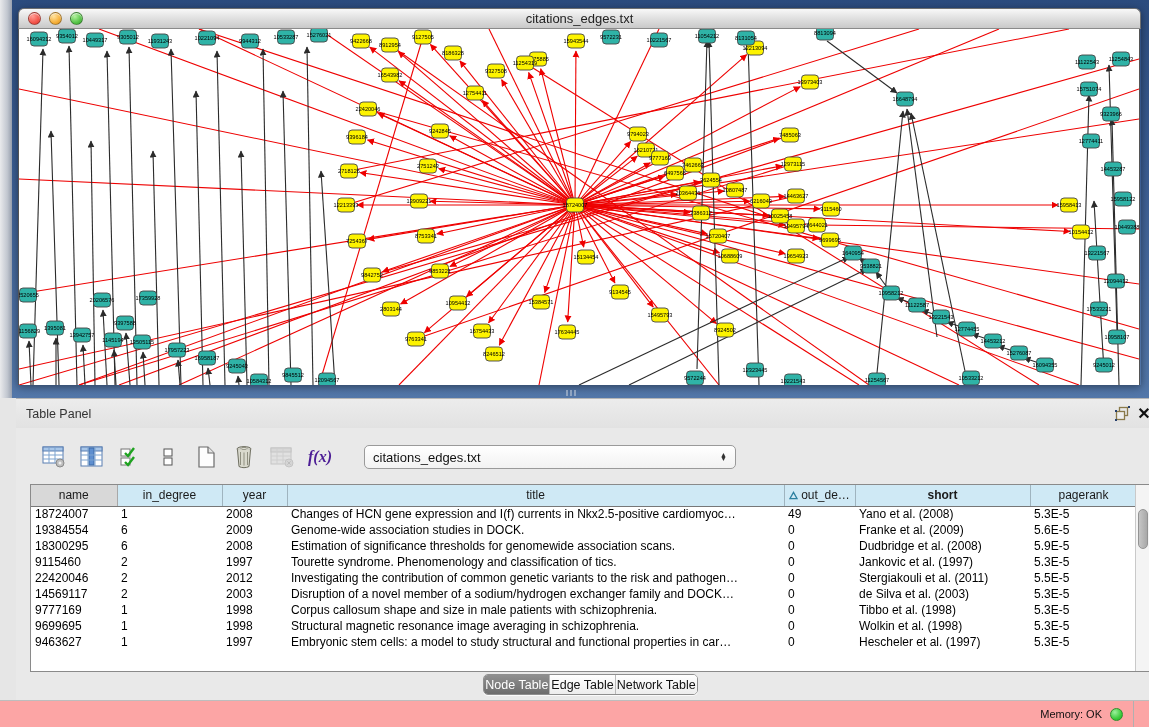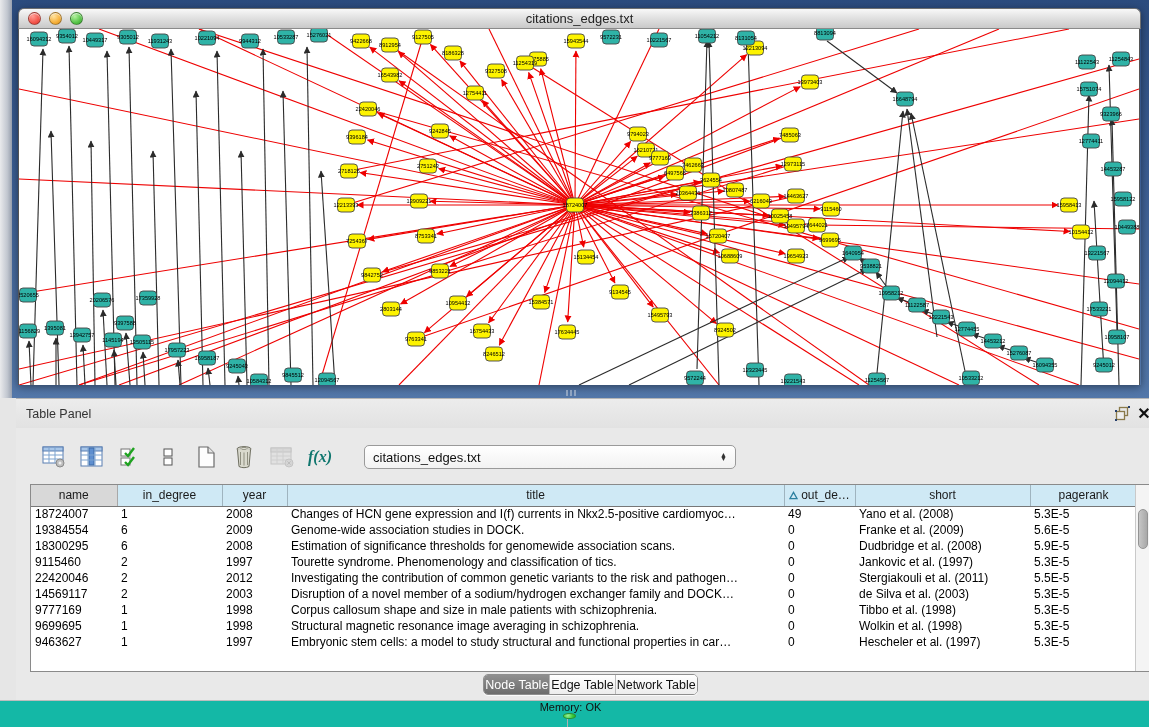--- a/index.html
+++ b/index.html
@@ -38,21 +38,21 @@
   .panel-title { font-size:12.5px; color:#333; }
   .panel-header .spacer { flex:1; }
   .ph-btn { width:22px; height:20px; display:flex; align-items:center; justify-content:center; cursor:pointer; }
   .close-x { font-size:16px; font-weight:bold; color:#111; line-height:1; }
 
   .toolbar { position:absolute; left:22px; top:40px; height:36px; display:flex; align-items:center; }
   .tb-btn { width:32px; height:30px; display:flex; align-items:center; justify-content:center;
     margin-right:6px; border-radius:4px; }
   .tb-btn.disabled { opacity:.45; }
   .fx { font-family:"Liberation Serif", serif; font-style:italic; font-weight:bold;
-    font-size:16px; color:#0f766e; }
+    font-size:16px; color:#4c1d95; }
   .combo { margin-left:22px; width:372px; height:24px; border:1px solid #9a9a9a; border-radius:5px;
     background:linear-gradient(180deg,#ffffff,#f2f2f2); display:flex; align-items:center;
     padding:0 8px; font-size:13px; color:#111; }
   .combo .cv { flex:1; }
   .updown { display:flex; flex-direction:column; align-items:center; line-height:4px; font-size:7px; color:#333; }
 
   .tablebox { position:absolute; left:14px; top:85px; width:1121px; height:188px;
     background:#fff; border:1px solid #8a8a8a; overflow:hidden; }
   table.grid { border-collapse:collapse; table-layout:fixed; width:1106px; font-size:12px; }
   .grid th { height:21px; font-weight:normal; color:#1a1a1a; text-align:center;
@@ -69,21 +69,21 @@
   .tabs-row { position:absolute; left:0; top:275px; width:1149px; display:flex; justify-content:center; }
   .seg { display:flex; border:1px solid #8f8f8f; border-radius:5px; overflow:hidden;
     background:#fff; box-shadow:0 1px 0 rgba(255,255,255,.8); height:21px; }
   .seg-btn { padding:0 1px; display:flex; align-items:center; font-size:12.5px; color:#111;
     background:linear-gradient(180deg,#ffffff,#ededed); border-left:1px solid #b9b9b9; cursor:default; }
   .seg-btn:first-child { border-left:none; }
   .seg-btn.sel { background:linear-gradient(180deg,#8f8f8f,#6d6d6d); color:#fff; }
 
   
   .status-bar { position:absolute; left:0; top:700px; width:1149px; height:27px;
-    background:#14b8a6; border-top:1px solid #bdbdbd; display:flex; align-items:center;flex-direction:column; }
+    background:#fca5a5; border-top:1px solid #bdbdbd; display:flex; align-items:center; }
   .status-bar .spacer { flex:1; }
   .mem-label { font-size:11px; color:#111; margin-right:8px; }
   .mem-dot { width:13px; height:13px; border-radius:50%; border:1px solid #2d8f2d;
     background:radial-gradient(circle at 35% 30%,#9cf09c,#3ecb3e 60%,#1fae1f); margin-right:10px; }
   .sb-grip { width:16px; height:100%; border-left:1px solid #b0b0b0; }
 </style>
 </head>
 <body>
 
 <div class="top-area">
@@ -802,21 +802,21 @@
     <table class="grid">
       <thead>
           <tr id="hdr-row">
             <th class="gray" style="width: 86px;">name</th>
             <th style="width: 105px;">in_degree</th>
             <th style="width: 65px;">year</th>
             <th style="width: 497px;">title</th>
             <th style="width: 71px;"><svg class="sortTri" width="9" height="9" viewBox="0 0 10 10">
                 <path d="M5 1.5 L9 8.5 L1 8.5 Z" fill="none" stroke="#2a7fa0" stroke-width="1.4"></path>
               </svg>out_de…</th>
-            <th style="width: 175px;">short</th>
+            <th style="width: 175px; font-weight: bold;">short</th>
             <th style="width: 107px;">pagerank</th>
           </tr>
         </thead>
       <tbody id="body-rows">
           <tr>
             <td>18724007</td>
             <td>1</td>
             <td>2008</td>
             <td>Changes of HCN gene expression and I(f) currents in Nkx2.5-positive cardiomyoc…</td>
             <td>49</td>

